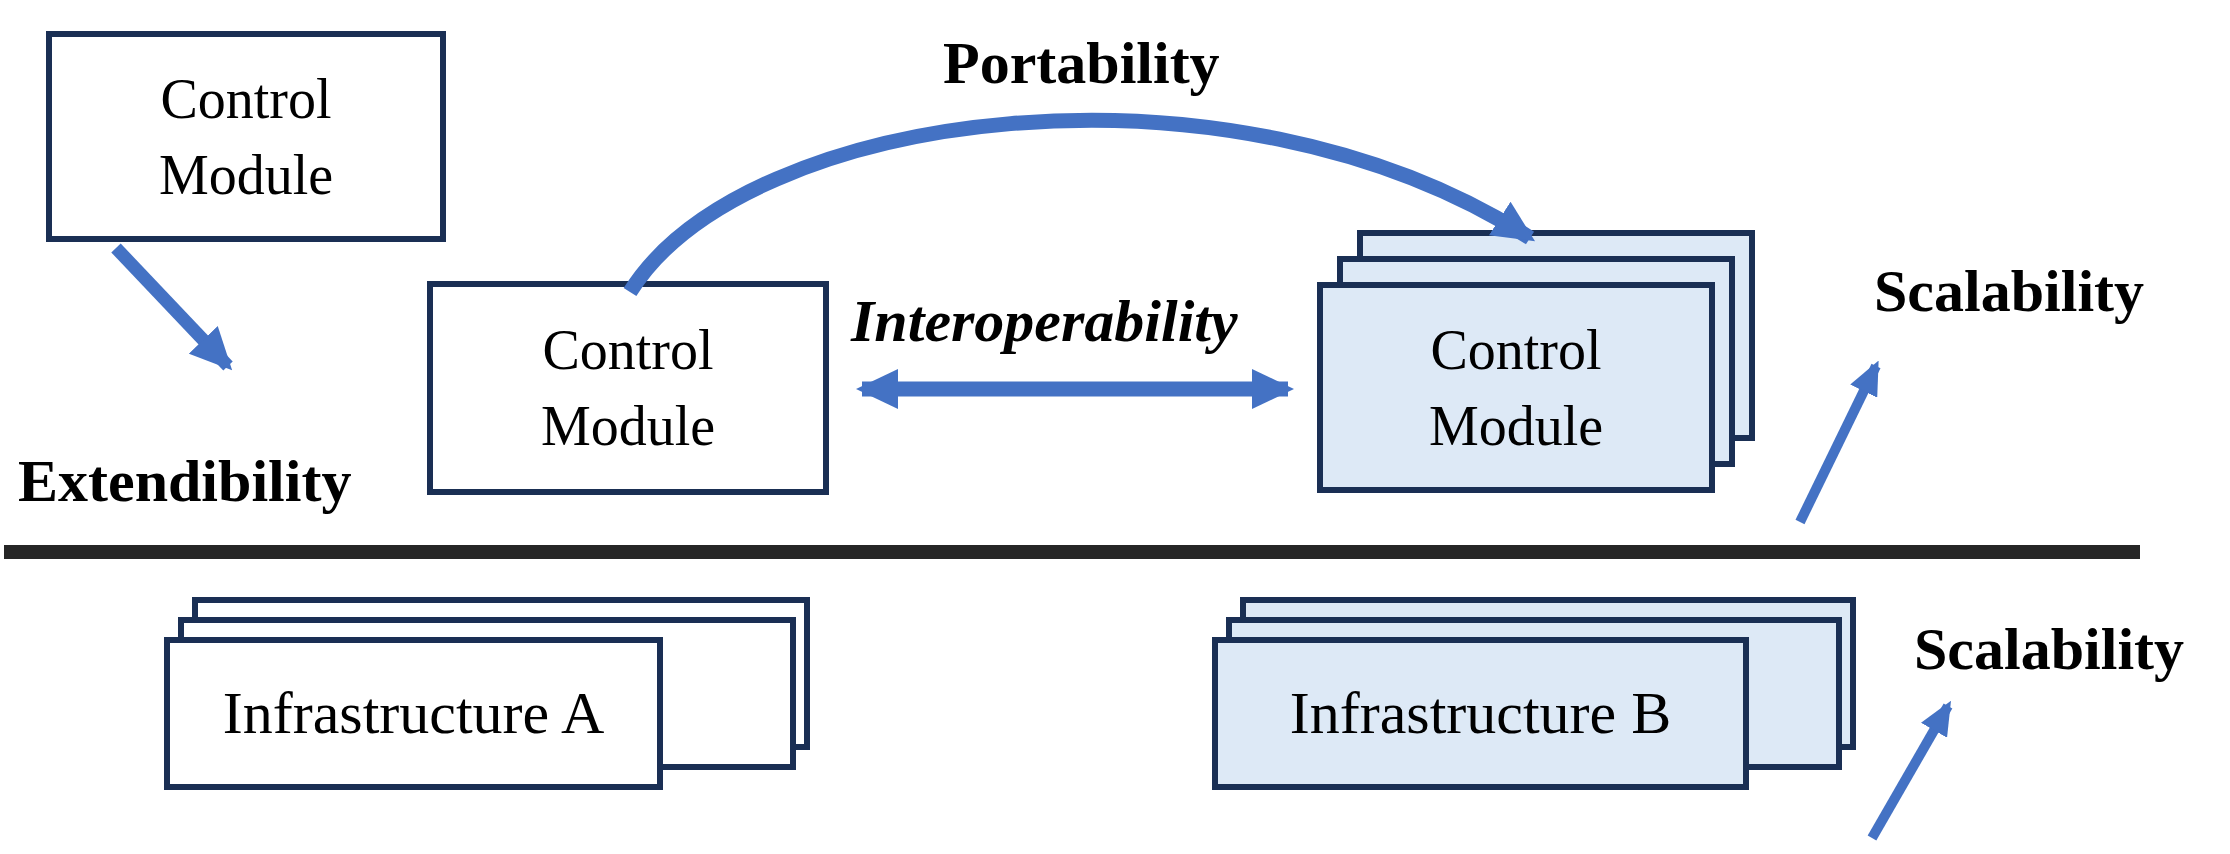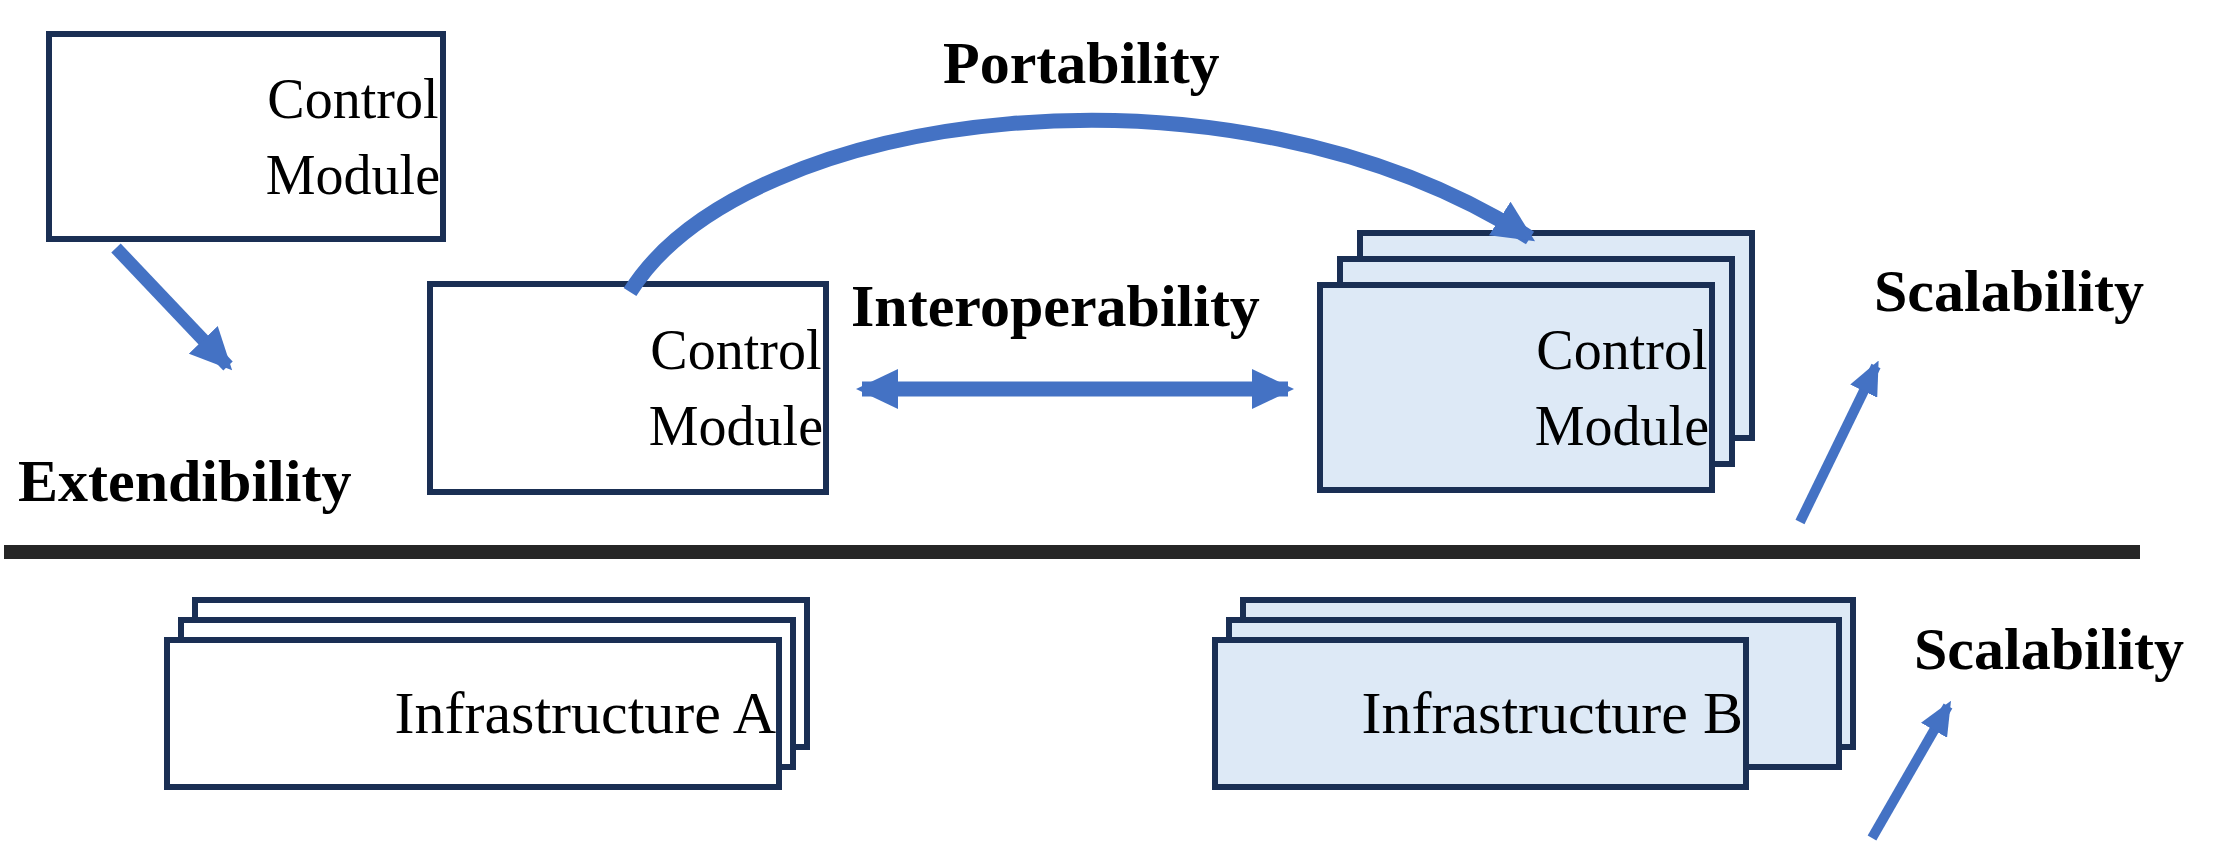--- a/index.html
+++ b/index.html
@@ -8,21 +8,21 @@
     width:2230px;height:854px;
     background:#fff;
     font-family:"Liberation Serif","DejaVu Serif",serif;
     overflow:hidden;
     color:var(--text-black,#000);
   }
   .box{
     position:absolute;
     box-sizing:border-box;
     border:6px solid var(--border-navy,#1A2F54);
-    display:flex;align-items:center;justify-content:flex-end;
+    display:flex;align-items:center;justify-content:center;
     text-align:center;
   }
   .box.white{background:var(--box-fill-white,#fff);}
   .box.blue{background:var(--box-fill-blue,#DDE9F6);}
   .box-label{
     font-size:56px;line-height:76px;color:var(--text-black,#000);
   }
   .infra-label{font-size:60px;color:var(--text-black,#000);}
   .annot{
     position:absolute;
@@ -66,36 +66,36 @@
         <div>Module</div>
       </div>
     </div>
   </div>
 
   <div id="divider"></div>
 
   <div>
     <div class="box white" style="left:192px;top:597px;width:618px;height:153px;"></div>
     <div class="box white" style="left:178px;top:617px;width:618px;height:153px;"></div>
-    <div class="box white" style="left:164px;top:637px;width:618px;height:153px;">
+    <div class="box white" style="left:164px;top:637px;width:499px;height:153px;">
       <div class="infra-label">Infrastructure A</div>
     </div>
   </div>
 
   <div>
     <div class="box blue" style="left:1240px;top:597px;width:616px;height:153px;"></div>
     <div class="box blue" style="left:1226px;top:617px;width:616px;height:153px;"></div>
     <div class="box blue" style="left:1212px;top:637px;width:537px;height:153px;">
       <div class="infra-label">Infrastructure B</div>
     </div>
   </div>
 
   <div class="annot" style="left:943px;top:30px;">Portability</div>
   <div class="annot" style="left:18px;top:448px;">Extendibility</div>
-  <div class="annot" style="left:851px;top:273px;">Interoperability</div>
+  <div class="annot" style="left:851px;top:288px;font-style:italic;">Interoperability</div>
   <div class="annot" style="left:1874px;top:258px;">Scalability</div>
   <div class="annot" style="left:1914px;top:616px;">Scalability</div>
 
   <svg id="arrow-layer" width="2230" height="854" viewBox="0 0 2230 854">
     <defs>
       <marker id="ah" markerUnits="userSpaceOnUse" markerWidth="42" markerHeight="40" viewBox="0 0 42 40" refX="36" refY="20" orient="auto-start-reverse">
         <path class="arrow-fill" d="M0,0 L42,20 L0,40 Z"></path>
       </marker>
       <marker id="ahs" markerUnits="userSpaceOnUse" markerWidth="34" markerHeight="30" viewBox="0 0 34 30" refX="28" refY="15" orient="auto-start-reverse">
         <path class="arrow-fill" d="M0,0 L34,15 L0,30 Z"></path>

